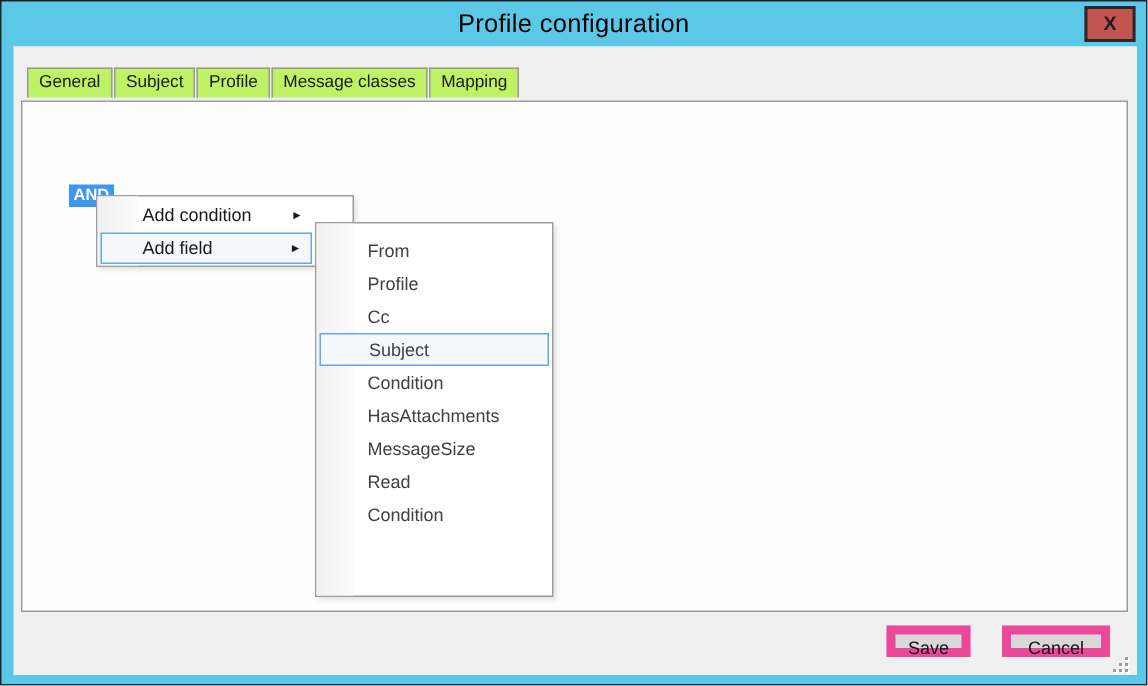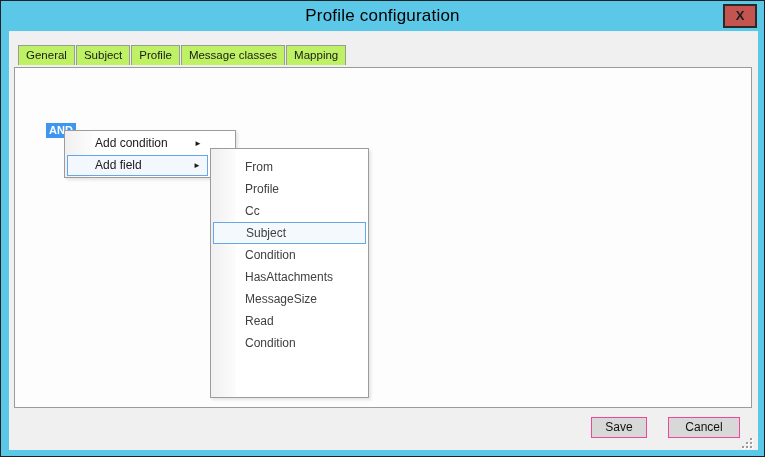--- a/index.html
+++ b/index.html
@@ -103,21 +103,21 @@
     position:relative;height:22px;line-height:22px;font-size:12px;color:#404040;
     padding-left:34px;cursor:pointer;white-space:nowrap;
   }
   .sub-item.highlight{
     border:1px solid #67a7e7;background:#f4f9fe;
     margin:0 2px;padding-left:32px;line-height:20px;
   }
 
   
   .btn{
-    position:absolute;background:#d8d8d8;border:1px solid #ec4899;
+    position:absolute;background:#d8d8d8;border:6px solid #ec4899;
     font-size:12px;color:#111;text-align:center;cursor:pointer;
   }
   #add-btn{left:28px;top:374px;width:75px;height:22px;line-height:20px;}
   #delete-btn{left:113px;top:374px;width:73px;height:22px;line-height:20px;}
   #save-btn{left:590px;top:416px;width:56px;height:21px;line-height:19px;}
   #cancel-btn{left:667px;top:416px;width:72px;height:21px;line-height:19px;}
 
   
   #grip{position:absolute;left:740px;top:436px;width:13px;height:12px;cursor:nwse-resize;}
   #grip i{

